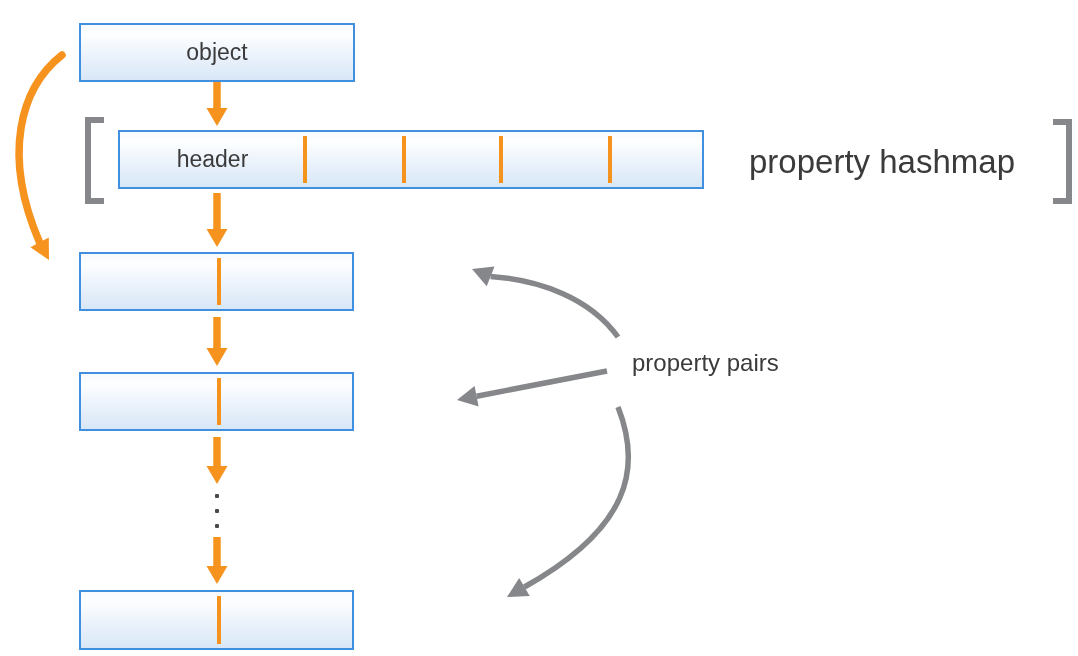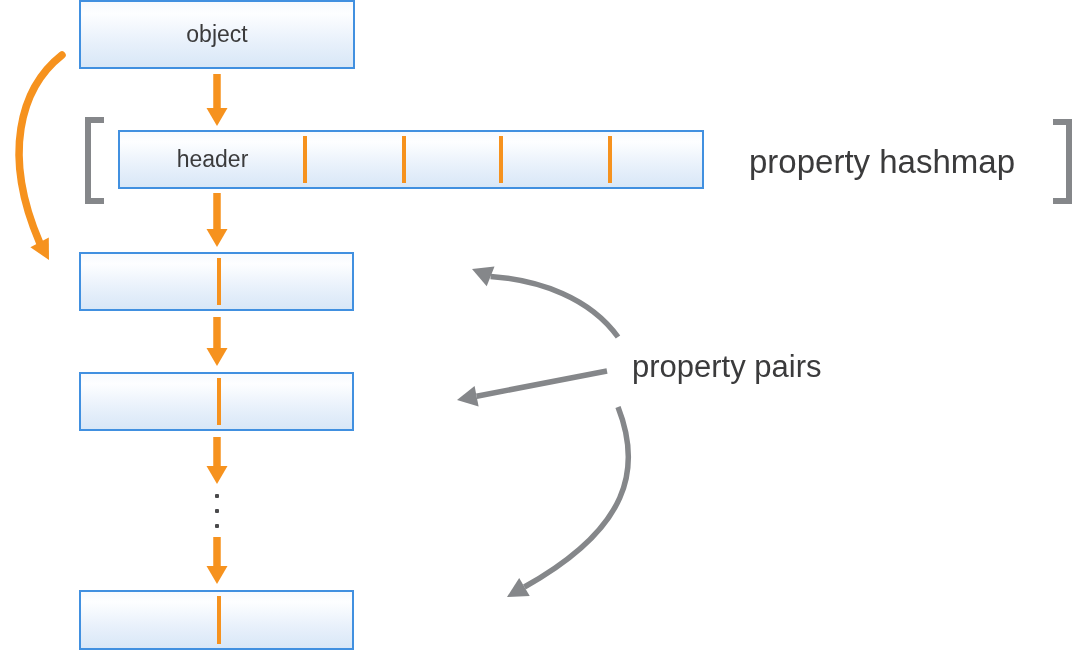--- a/index.html
+++ b/index.html
@@ -65,21 +65,21 @@
     border:6px solid var(--gray);
   }
   .bracket-left{border-right:none;}
   .bracket-right{border-left:none;}
   .caption{
     position:absolute;
     white-space:nowrap;
     color:var(--text);
   }
   .caption-hashmap{font-size:33px;margin-left:16px;}
-  .caption-pairs{font-size:31px;}
+  .caption-pairs{font-size:24px;}
   .dots{
     position:absolute;
     display:flex;
     flex-direction:column;
     gap:11px;
   }
   .dot{
     width:4px;height:4px;
     background:#4A4A4C;
     border-radius:1px;
@@ -125,21 +125,21 @@
     <g>
       <line class="curve-gray" x1="607" y1="371" x2="476.6" y2="396.2"></line>
       <polygon class="head-gray" points="457,400 474.6,385.9 478.6,406.5"></polygon>
     </g>
     <g>
       <path class="curve-gray" d="M 618 407 C 642 468, 630 528, 524.4 587"></path>
       <polygon class="head-gray" points="507,597 519.2,577.9 529.7,596.1"></polygon>
     </g>
   </svg>
 
-  <div class="box" style="left:79px;top:0;width:276px;height:69px">
+  <div class="box" style="left:79px;top:23px;width:276px;height:59px">
     <span>object</span>
   </div>
 
   <div class="bracket bracket-left" style="left:85px;top:117px;height:87px"></div>
 
   <div class="box" style="left:118px;top:130px;width:586px;height:59px">
     <span class="header-label">header</span>
     <i class="vdiv" style="left:183px"></i>
     <i class="vdiv" style="left:282px"></i>
     <i class="vdiv" style="left:379px"></i>

